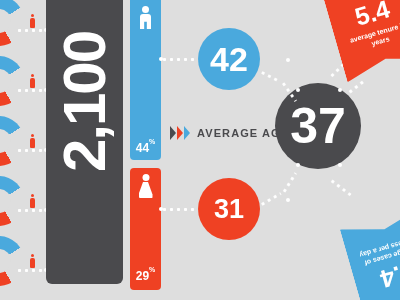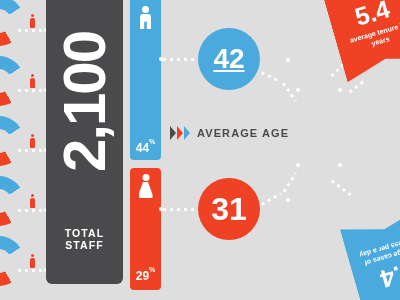--- a/index.html
+++ b/index.html
@@ -234,28 +234,27 @@
     align-items: center;
     justify-content: center;
     color: #ffffff;
     font-weight: bold;
     line-height: 1;
   }
   .circle-42 {
     left: 198px; top: 28px;
     width: 62px; height: 62px;
     background: #4aa9dd;
-    font-size: 28px;
-    text-decoration: underline;
+    font-size: 34px;
   }
   .circle-31 {
     left: 198px; top: 178px;
     width: 62px; height: 62px;
     background: #ef4123;
-    font-size: 32px;
+    font-size: 27px;
   }
   .circle-37 {
     left: 275px; top: 83px;
     width: 86px; height: 86px;
     background: #4a4a4d;
     font-size: 50px;
   }
 
   
   .ribbon {
@@ -339,21 +338,20 @@
   <div class="dots-h" style="left:16px;  top:269px; width:30px;"></div>
 
   <div class="node-dot" style="left:44px; top:28px;"></div>
   <div class="node-dot" style="left:44px; top:88px;"></div>
   <div class="node-dot" style="left:44px; top:148px;"></div>
   <div class="node-dot" style="left:44px; top:208px;"></div>
   <div class="node-dot" style="left:44px; top:268px;"></div>
 
   <div class="total-panel">
     <div class="total-number">2,100</div>
-    <div class="total-label">TOTAL STAFF</div>
   </div>
 
   <div class="bar bar-male">
     <div class="icon-male">
       <div class="fig-head"></div>
       <div class="fig-torso"></div>
     </div>
     <div class="bar-pct"><span>44</span><sup>%</sup></div>
   </div>
 
@@ -376,20 +374,21 @@
       <span class="chev chev-red"></span>
       <span class="chev chev-blue"></span>
     </div>
     <div class="avg-age-text">AVERAGE AGE</div>
   </div>
 
   <div class="circle circle-42">42</div>
 
   <div class="circle circle-31">31</div>
 
+  <div class="circle circle-37">37</div>
 
   <div class="dots-h" style="left:260px; top:70px;  width:22px; transform:rotate(27deg); transform-origin:left center;"></div>
   <div class="dots-h" style="left:282px; top:80px;  width:24px; transform:rotate(55deg); transform-origin:left center;"></div>
   <div class="dots-h" style="left:260px; top:204px; width:24px; transform:rotate(-30deg); transform-origin:left center;"></div>
   <div class="dots-h" style="left:283px; top:192px; width:24px; transform:rotate(-58deg); transform-origin:left center;"></div>
   <div class="dots-h" style="left:330px; top:178px; width:26px; transform:rotate(37deg); transform-origin:left center;"></div>
   <div class="dots-h" style="left:348px; top:92px;  width:22px; transform:rotate(-38deg); transform-origin:left center;"></div>
   <div class="dots-h" style="left:330px; top:76px;  width:20px; transform:rotate(-44deg); transform-origin:left center;"></div>
 
   <div class="node-dot" style="left:296px; top:88px;"></div>

